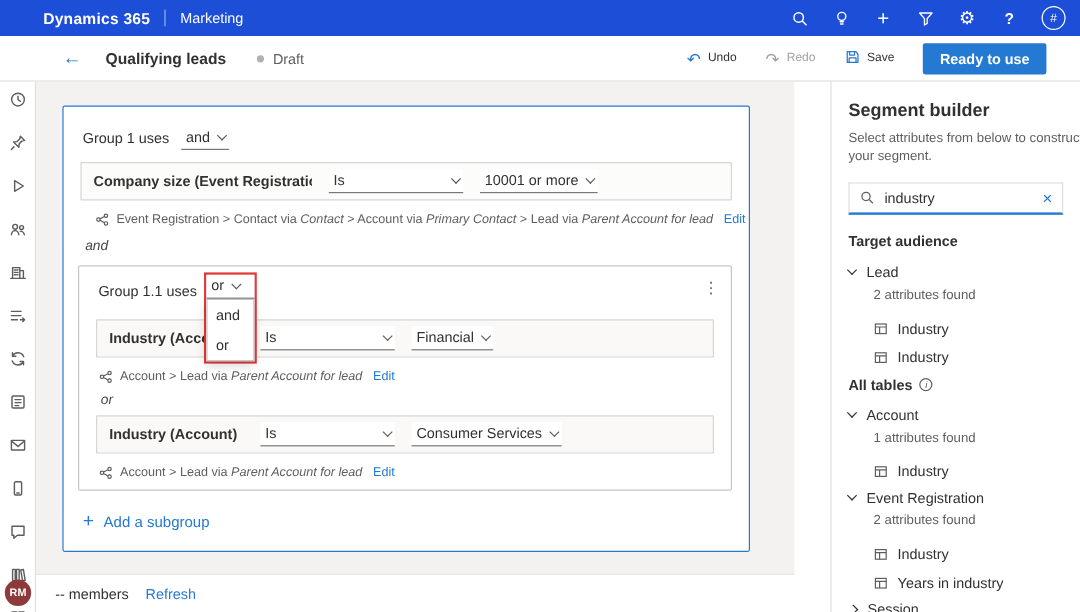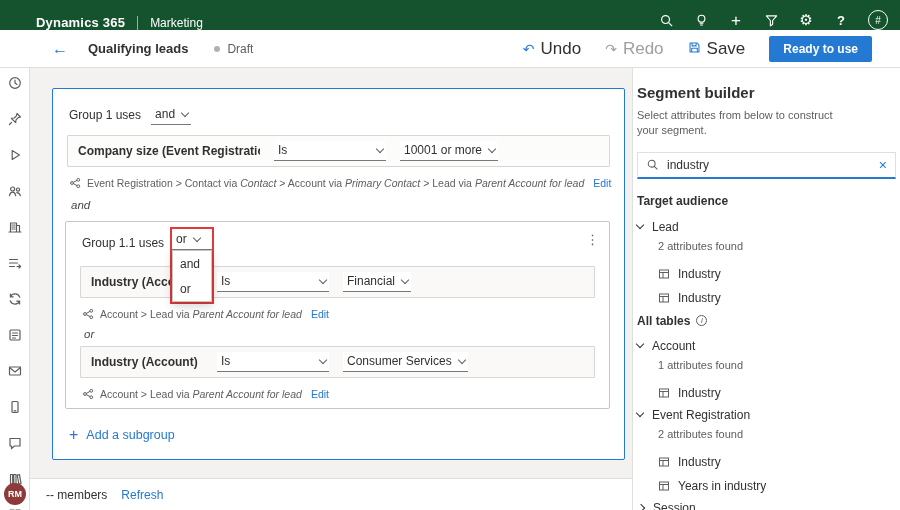--- a/index.html
+++ b/index.html
@@ -1,20 +1,20 @@
 <!DOCTYPE html>
 <html><head>
 <meta charset="utf-8">
 <style>
   *{box-sizing:border-box;margin:0;padding:0}
   body{width:900px;height:510px;font-family:"Liberation Sans",sans-serif;background:#fff;overflow:hidden}
   .app{position:relative;width:900px;height:510px;overflow:hidden;background:#fff}
 
   
-  .topbar{position:absolute;left:0;top:0;width:900px;height:30px;background:#14532d;display:flex;align-items:flex-end;justify-content:space-between;padding:0 12px 0 36px;z-index:20}
+  .topbar{position:absolute;left:0;top:0;width:900px;height:30px;background:#1d4ed8;display:flex;align-items:center;justify-content:space-between;padding:0 12px 0 36px;z-index:20}
   .tb-left{display:flex;align-items:center}
   .brand{color:#fff;font-size:13px;font-weight:700;letter-spacing:.2px;cursor:pointer}
   .tb-div{width:1px;height:14px;background:rgba(255,255,255,.55);margin:0 12px}
   .appname{color:#fff;font-size:12px;cursor:pointer}
   .tb-right{display:flex;align-items:center;gap:19px}
   .tb-icon{width:16px;height:16px;display:inline-flex;align-items:center;justify-content:center;color:#fff;cursor:pointer}
   .i-plus::before{content:"+";font-size:17px;line-height:1;color:#fff}
   .i-gear::before{content:"⚙";font-size:15px;color:#fff}
   .i-help::before{content:"?";font-size:13px;font-weight:700;color:#fff}
   .tb-avatar{width:20px;height:20px;border:1.4px solid #fff;border-radius:50%;display:inline-flex;align-items:center;justify-content:center;color:#fff;font-size:10px;cursor:pointer}
@@ -22,21 +22,21 @@
 
   
   .cmdbar{position:absolute;left:0;top:30px;width:900px;height:38px;background:#fff;border-bottom:1px solid #e1dfdd;display:flex;align-items:center;padding:0 28px 0 52px;z-index:15}
   .i-back{color:#2479d2;font-size:16px;cursor:pointer;margin-right:20px}
   .i-back::before{content:"←"}
   .page-title{font-size:13px;font-weight:700;color:#323130}
   .status{display:flex;align-items:center;gap:7px;margin-left:26px}
   .status-dot{width:6px;height:6px;border-radius:50%;background:#b3b0ad}
   .status-text{font-size:12px;color:#605e5c}
   .cmd-right{margin-left:auto;display:flex;align-items:center;gap:24px}
-  .cmd-btn{display:inline-flex;align-items:center;gap:6px;font-size:17px;color:#323130;cursor:pointer;background:none;border:none;font-family:inherit}
+  .cmd-btn{display:inline-flex;align-items:center;gap:6px;font-size:10px;color:#323130;cursor:pointer;background:none;border:none;font-family:inherit}
   .cmd-btn .gly{font-size:14px;color:#2479d2;line-height:1}
   .i-undo::before{content:"↶"} .i-redo::before{content:"↷"}
   .cmd-btn.disabled{color:#a19f9d}
   .cmd-btn.disabled .gly{color:#a19f9d}
   .primary-btn{background:#2479d2;color:#fff;font-size:12px;font-weight:600;border:none;border-radius:2px;padding:6px 14px;cursor:pointer;font-family:inherit}
 
   
   .rail{position:absolute;left:0;top:30px;bottom:0;width:30px;background:#fff;border-right:1px solid #e1dfdd;display:flex;flex-direction:column;align-items:center;padding-top:9px;gap:20px;z-index:10}
   .rail-item{width:16px;height:16px;display:flex;align-items:center;justify-content:center;cursor:pointer}
   .rail svg{stroke:#5f5d5b;fill:none;stroke-width:1.2;stroke-linecap:round;stroke-linejoin:round}
@@ -75,21 +75,21 @@
   .add-sub{position:absolute;left:16px;top:338px;display:flex;align-items:center;gap:8px;color:#2479d2;font-size:12.5px;cursor:pointer;background:none;border:none;font-family:inherit}
   .i-plus-blue::before{content:"+";font-size:16px;color:#2479d2;line-height:1}
 
   
   .footer{position:absolute;left:30px;right:238px;bottom:0;height:32px;background:#fff;border-top:1px solid #e1dfdd;display:flex;align-items:center;padding:0 16px;z-index:5}
   .members{font-size:12px;color:#323130}
   .refresh{font-size:12px;color:#2479d2;margin-left:14px;text-decoration:none;cursor:pointer}
   .sample{margin-left:auto;font-size:11.5px;color:#a8a6a4}
 
   
-  .panel{position:absolute;right:0;top:68px;width:268px;bottom:0;background:#fff;border-left:1px solid #e1dfdd;padding:16px 4px;overflow:hidden;z-index:8}
+  .panel{position:absolute;right:0;top:68px;width:208px;bottom:0;background:#fff;border-left:1px solid #e1dfdd;padding:16px 14px;overflow:hidden;z-index:8}
   .panel-title{font-size:15px;font-weight:700;color:#323130;margin-bottom:7px}
   .panel-sub{font-size:11px;color:#605e5c;line-height:1.4;margin-bottom:13px;width:200px}
   .searchbox{height:27px;border:1px solid #e1dfdd;border-bottom:2px solid #2479d2;display:flex;align-items:center;padding:0 8px;gap:8px;margin-bottom:15px;background:#fff}
   .searchbox svg{flex:0 0 auto}
   .searchbox input{border:none;outline:none;flex:1;font-size:12px;color:#323130;font-family:inherit;min-width:0;background:transparent}
   .i-x{color:#2479d2;font-size:14px;cursor:pointer;line-height:1}
   .i-x::before{content:"×"}
   .sec-label{font-size:12px;font-weight:700;color:#323130;margin-bottom:9px}
   .tree-head{height:20px;display:flex;align-items:center;gap:9px;font-size:12px;font-weight:400;color:#323130;cursor:pointer}
   .tree-head .chev{border-color:#323130}
@@ -272,21 +272,21 @@
         <span class="uselect opsel">
           <span>Is</span>
           <span class="chev"></span>
         </span>
         <span class="uselect valsel">
           <span>10001 or more</span>
           <span class="chev"></span>
         </span>
       </div>
 
-      <div class="pathline" style="left:16px;top:88px">
+      <div class="pathline" style="left:26px;top:88px">
         <svg width="12" height="12" viewBox="0 0 12 12" fill="none" stroke="#605e5c" stroke-width="1">
             <circle cx="3" cy="6" r="1.4"></circle>
             <circle cx="9.3" cy="2.8" r="1.4"></circle>
             <circle cx="9.3" cy="9.2" r="1.4"></circle>
             <path d="M4.3 5.4l3.7-2M4.3 6.6l3.7 2"></path>
           </svg>
         <span><span>Event Registration  &gt;  Contact via </span><span class="it">Contact</span><span>  &gt;  Account via </span><span class="it">Primary Contact</span><span>  &gt;  Lead via </span><span class="it">Parent Account for lead</span></span>
         <a>Edit</a>
       </div>
 

